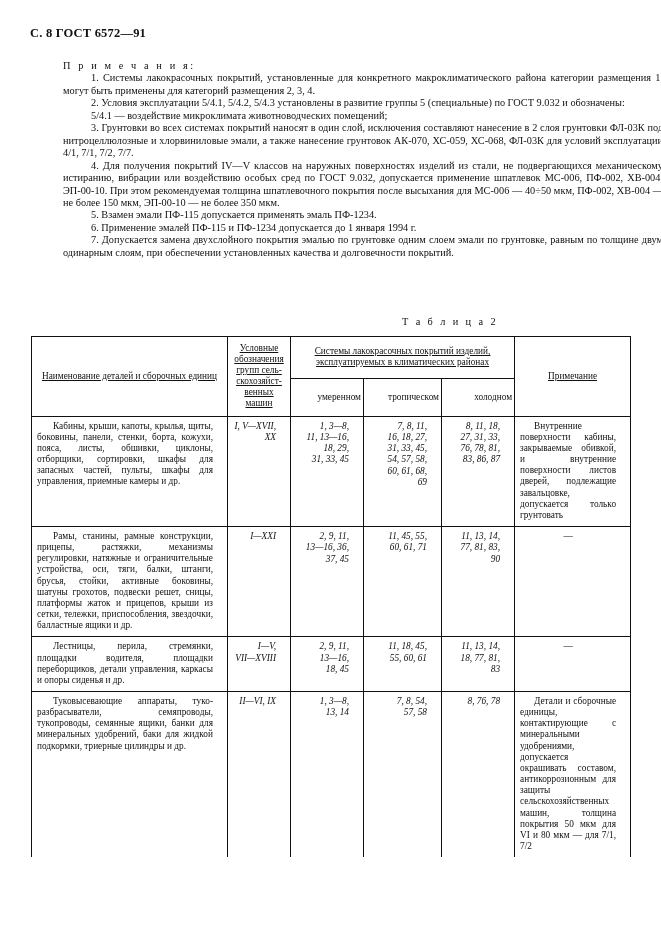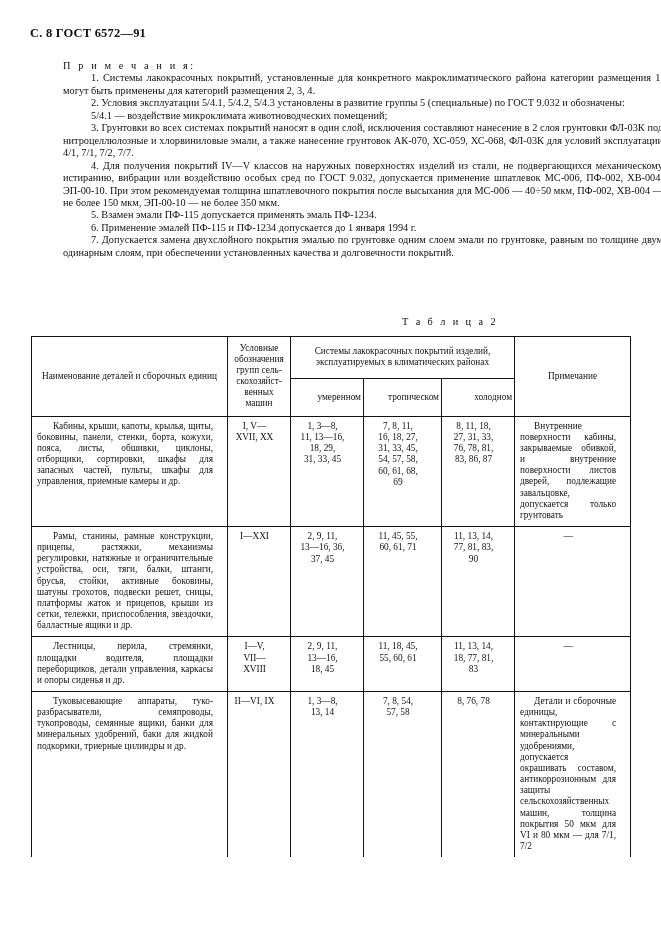--- a/index.html
+++ b/index.html
@@ -86,20 +86,21 @@
     border-right: 1.6px solid #111;
     vertical-align: top;
     padding: 4px 14px 5px 5px;
     font-weight: normal;
   }
   table.spec tr.hdr-top th {
     border-top: 1.6px solid #111;
     text-align: center;
     vertical-align: middle;
     padding: 6px 4px;
+    text-decoration: underline;
   }
   table.spec th.group-head {
     border-bottom: 1.6px solid #111;
     text-align: center;
     vertical-align: middle;
     padding: 6px 4px 5px 4px;
   }
   table.spec tr.hdr-sub th {
     text-align: right;
     vertical-align: middle;
@@ -124,23 +125,24 @@
     text-align: justify;
     text-justify: inter-word;
     text-indent: 14px;
     line-height: 11.15px;
   }
   td.note.dash {
     text-align: center;
     text-indent: 0;
   }
   td.codes, td.nums {
-    text-align: center;
+    text-align: right;
     white-space: pre-line;
     line-height: 11.3px;
+    font-style: italic;
   }
   
   col.c-desc  { width: 196px; }
   col.c-grp   { width: 63px; }
   col.c-mod   { width: 73px; }
   col.c-trop  { width: 78px; }
   col.c-cold  { width: 73px; }
   col.c-note  { width: 116px; }
 </style>
 </head>

